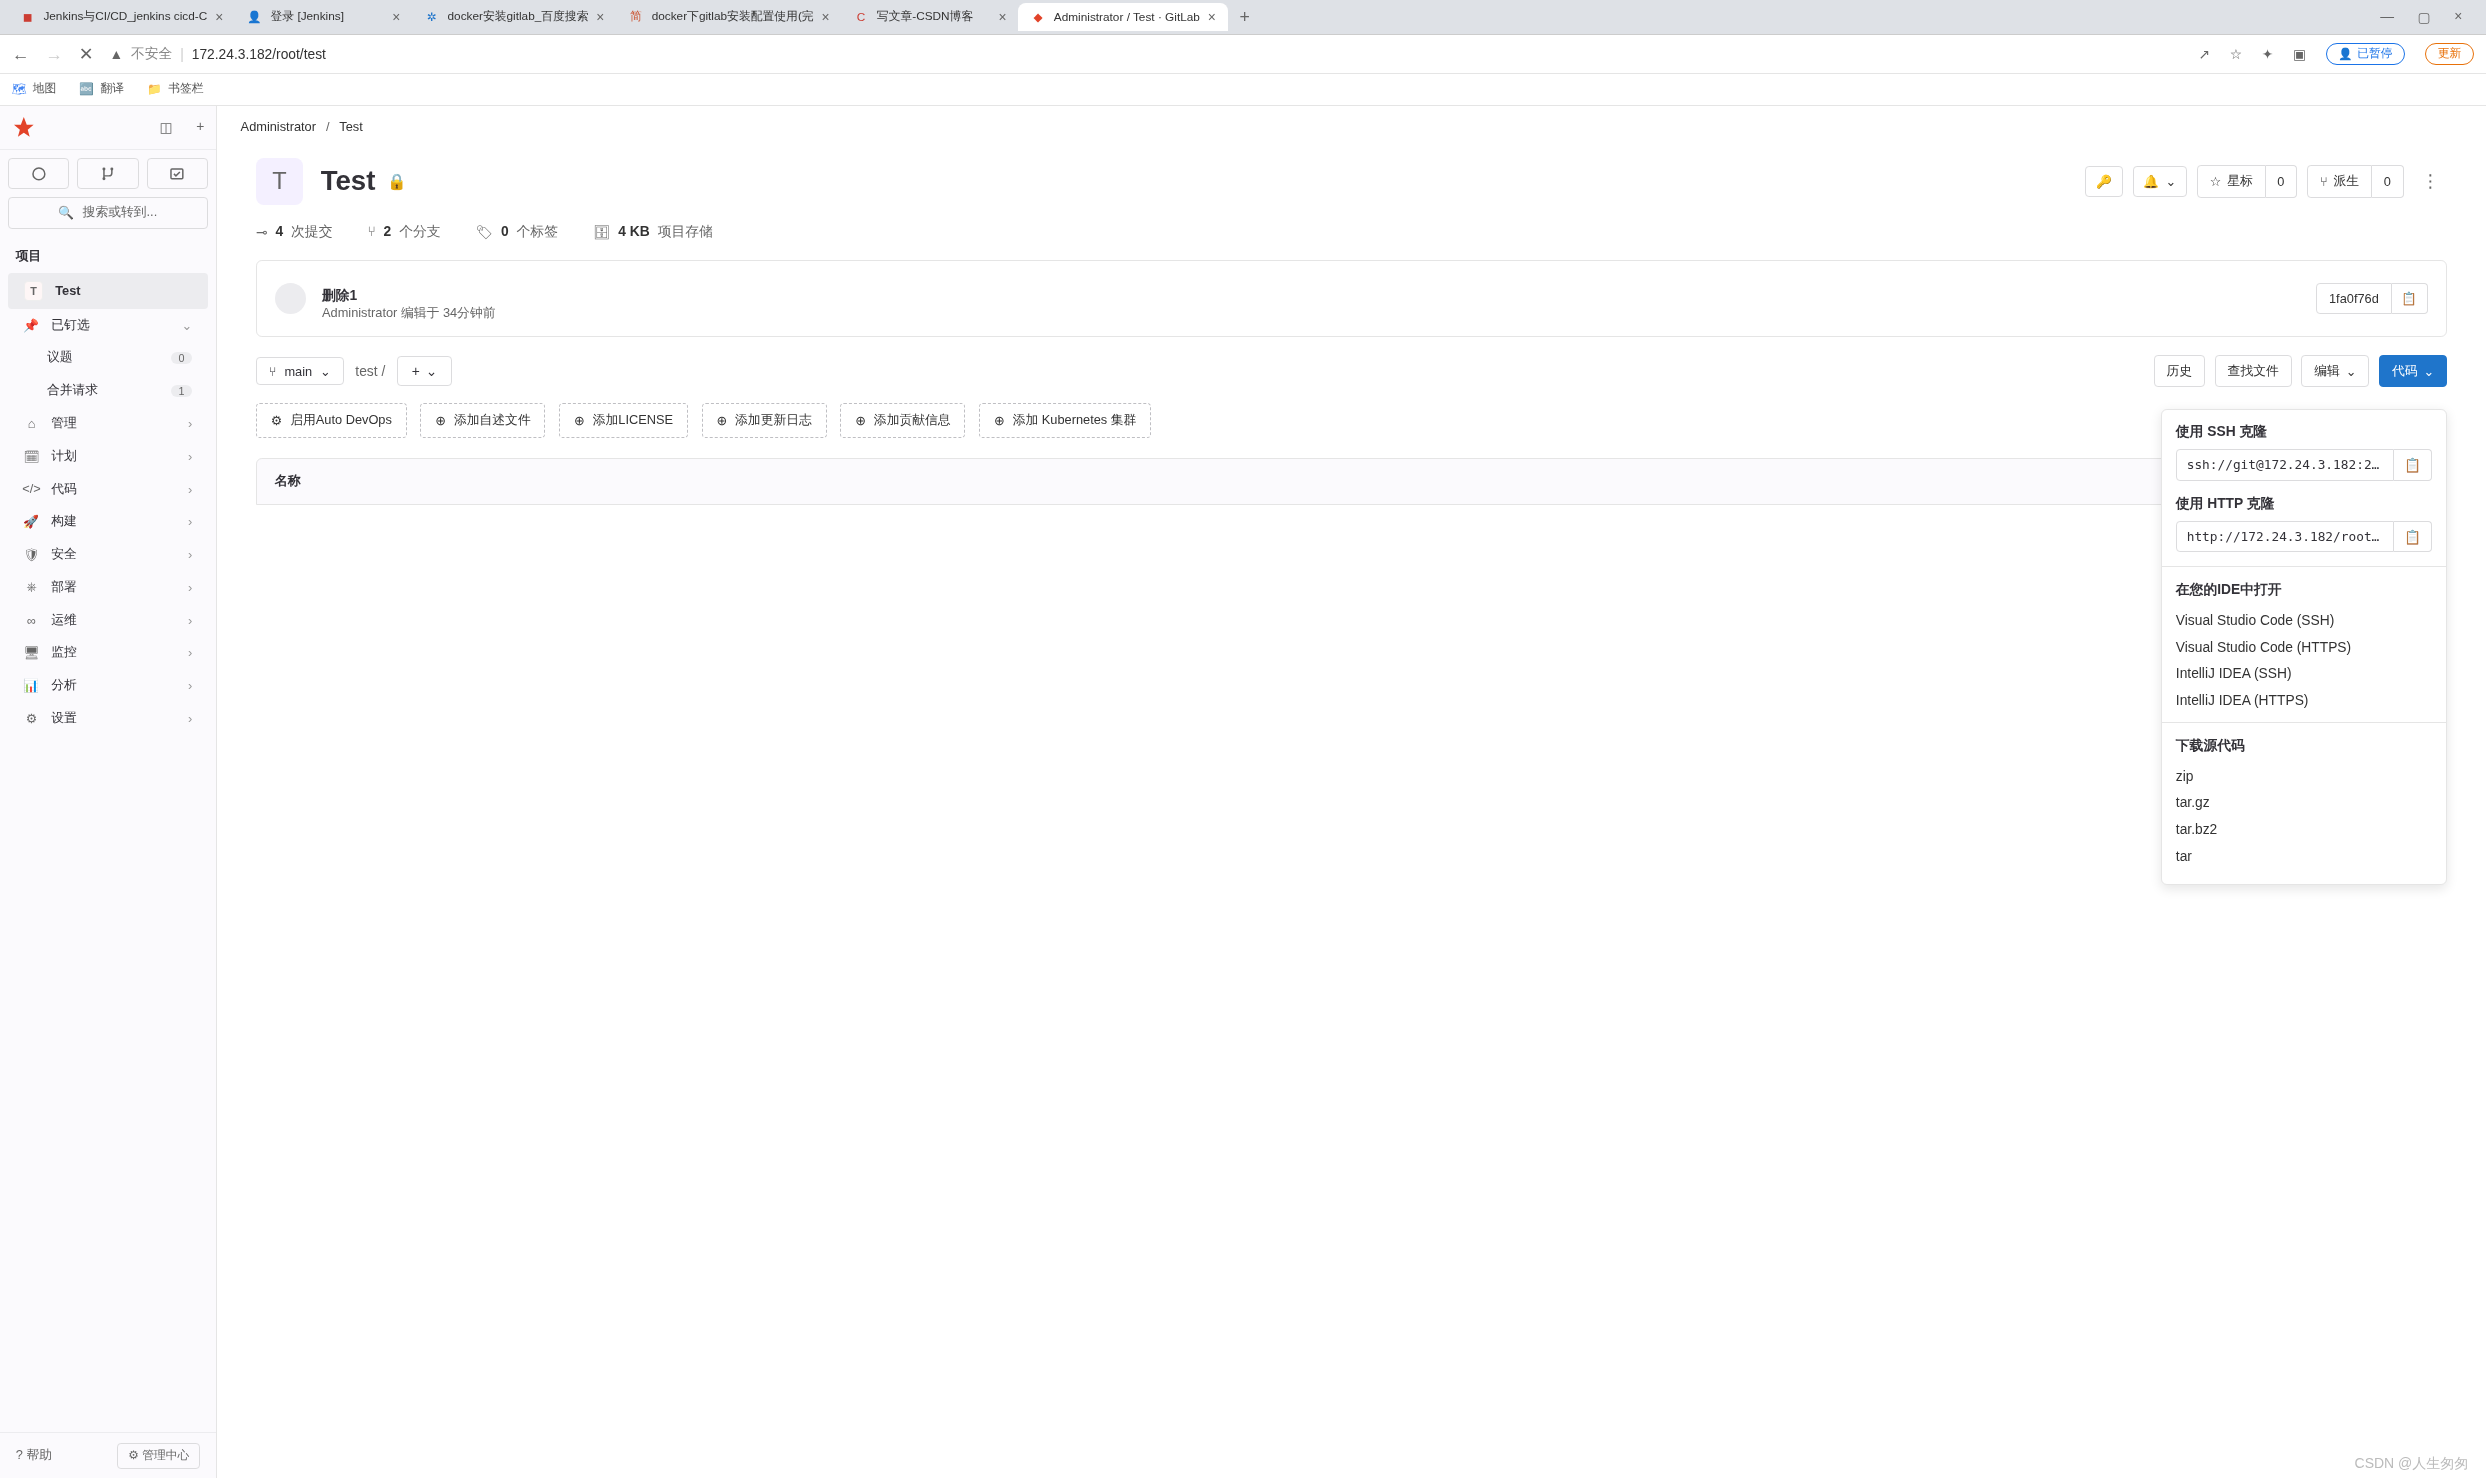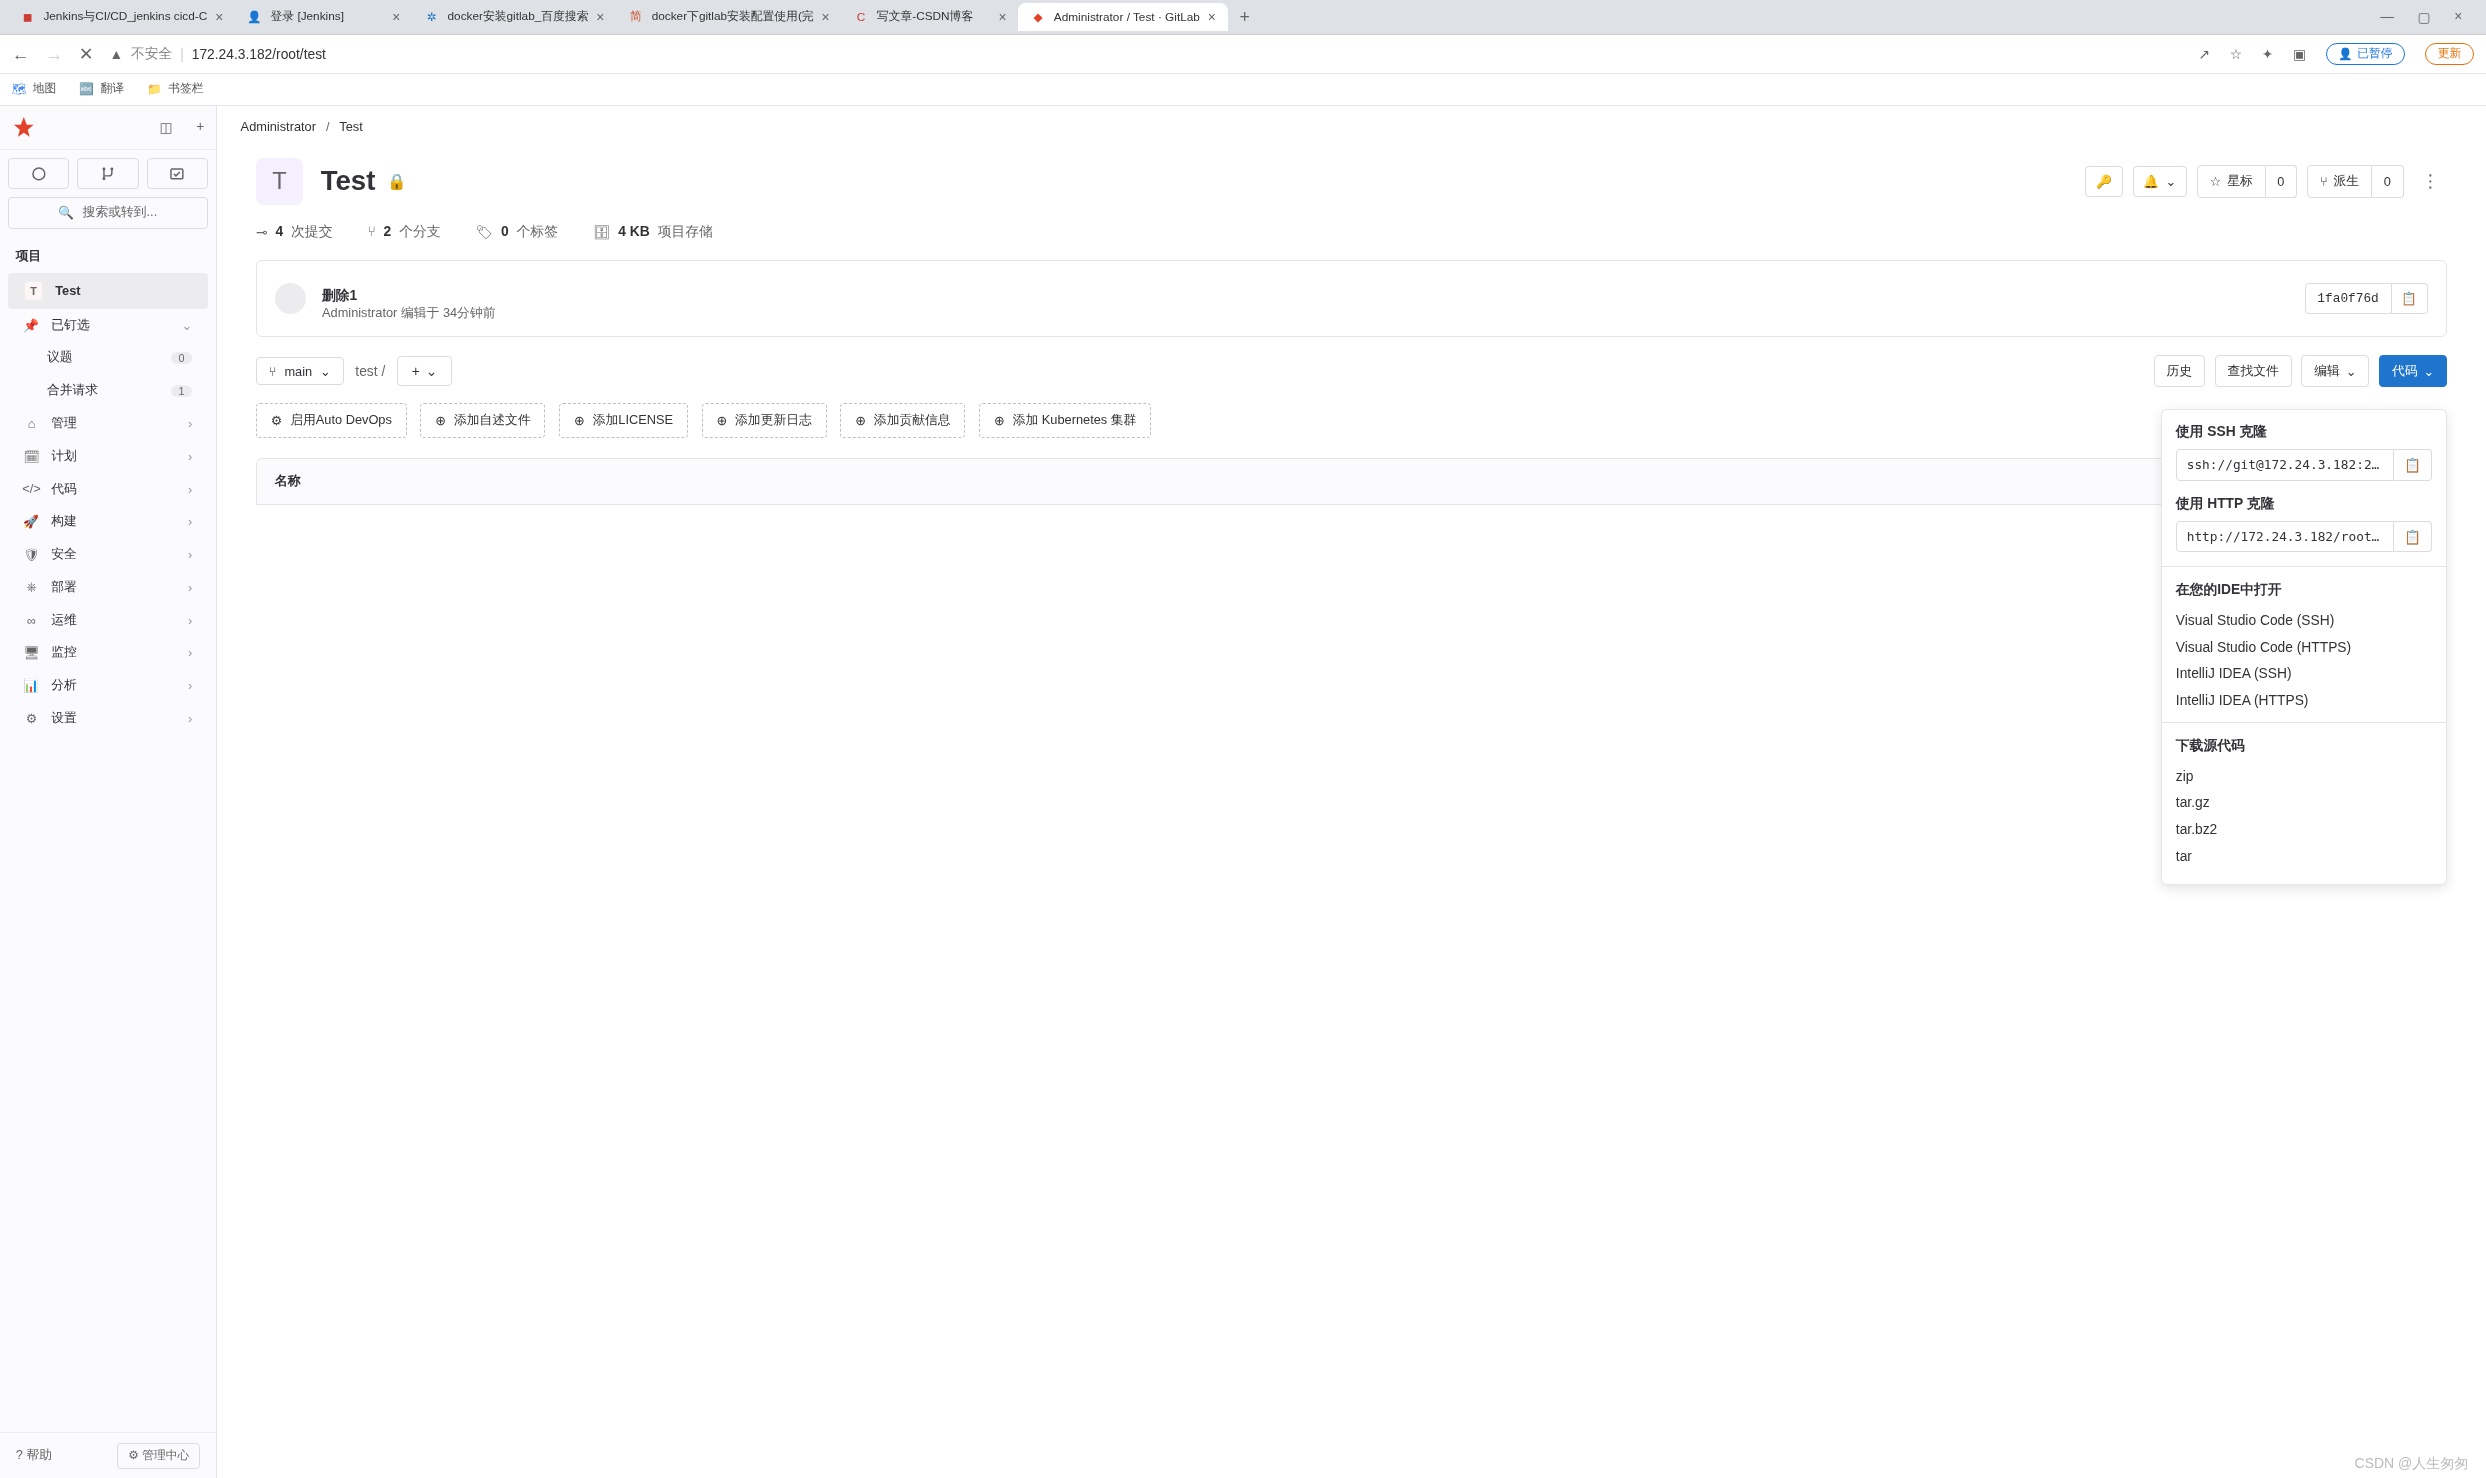--- a/index.html
+++ b/index.html
@@ -66,21 +66,21 @@
 
 .proj-stats { display: flex; gap: 35px; padding: 17.7px 0 19.7px; font-size: 13.8px; color: #333; }
 .stat { display: flex; align-items: center; gap: 7.9px; color: #666; }
 .stat b { color: #333; font-weight: 600; }
 
 .commit-box { border: 1px solid #e5e5e5; border-radius: 5.9px; padding: 13.8px 17.7px; display: flex; align-items: center; gap: 15.8px; }
 .commit-avatar { width: 31.5px; height: 31.5px; border-radius: 50%; background: #ececef; }
 .commit-info { flex: 1; margin-top: 12px; }
 .commit-title { font-weight: 600; font-size: 13.8px; }
 .commit-meta { color: #666; font-size: 12.8px; }
-.commit-sha { font-family: Liberation Mono, monospace; font-size: 12.8px; }
+.commit-sha { font-family: Liberation Sans, sans-serif; font-size: 12.8px; }
 
 .repo-nav { display: flex; align-items: center; gap: 11.8px; margin-top: 17.7px; }
 .branch-sel { border: 1px solid #dcdcde; border-radius: 3.9px; padding: 5.9px 11.8px; display: flex; align-items: center; gap: 7.9px; font-size: 12.8px; }
 .path-crumb { font-size: 13.8px; color: #666; }
 .plus-btn { border: 1px solid #dcdcde; border-radius: 3.9px; padding: 5.9px 13.8px; display: flex; align-items: center; gap: 5.9px; }
 .repo-nav-right { margin-left: auto; display: flex; gap: 9.9px; align-items: flex-end; }
 .btn-primary { background: #1f75cb; color: #fff; border-color: #1f75cb; }
 
 .action-pills { display: flex; gap: 13.8px; margin-top: 15.8px; }
 .pill { border: 1px dashed #bfbfc3; border-radius: 3.9px; padding: 7.9px 13.8px; display: flex; align-items: center; gap: 7.9px; font-size: 12.8px; color: #333; cursor: pointer; }

